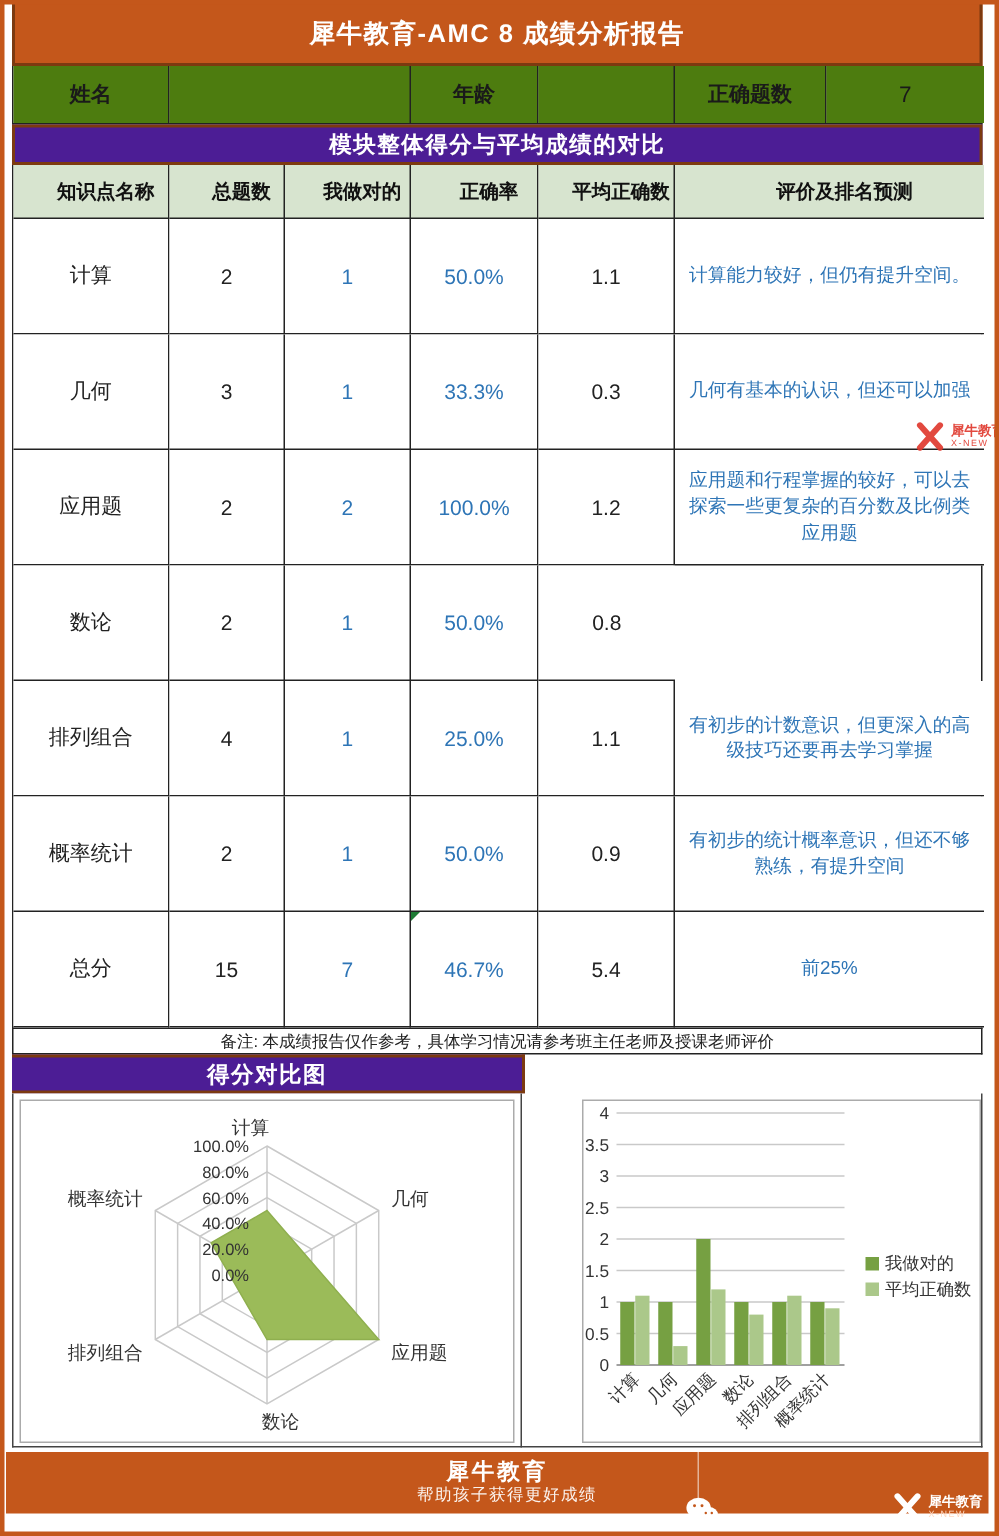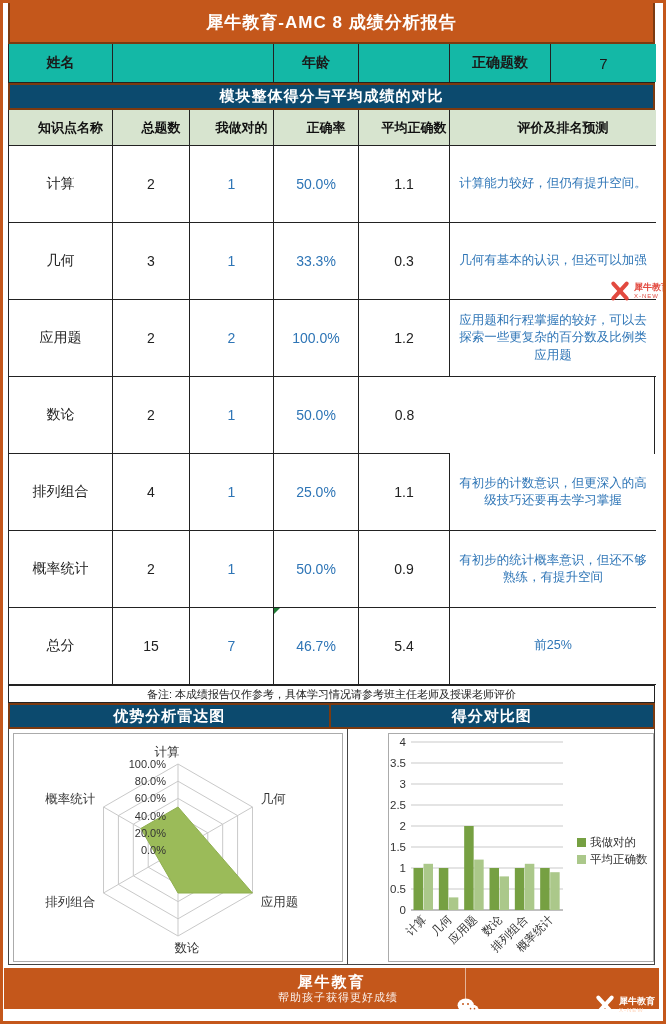--- a/index.html
+++ b/index.html
@@ -7,23 +7,23 @@
         font-family:"Liberation Sans","DejaVu Sans",sans-serif;color:#1a1a1a;}
   .pageframe{position:absolute;inset:0;border:3px solid #C4571B;pointer-events:none;z-index:50;}
   .content{position:absolute;left:8px;top:0;width:647px;}
 
   .titlebar{height:44px;background:#C4571B;border:2px solid #7C3A10;box-sizing:border-box;
             color:#fff;display:flex;align-items:center;justify-content:center;
             font-size:17px;font-weight:bold;letter-spacing:1px;}
   .inforow{display:grid;grid-template-columns:104px 161px 85px 91px 101px 105px;height:39px;
            border-left:1.5px solid #222;border-right:1.5px solid #222;border-bottom:1.5px solid #222;box-sizing:border-box;}
   .inforow>div{display:flex;align-items:center;justify-content:center;font-size:14px;font-weight:bold;
-           border-right:1px solid #222;box-sizing:border-box;background:#14b8a6;}
+           border-right:1px solid #222;box-sizing:border-box;background:#4d7c0f;}
   .inforow>div:last-child{border-right:none;font-weight:normal;font-size:15px;}
-  .sectionbar{height:27px;background:#0c4a6e;border:2px solid #7C3A10;box-sizing:border-box;color:#fff;
+  .sectionbar{height:27px;background:#4c1d95;border:2px solid #7C3A10;box-sizing:border-box;color:#fff;
            display:flex;align-items:center;justify-content:center;font-size:15px;font-weight:bold;letter-spacing:1px;}
 
   .gridtable{border-left:1.5px solid #222;border-right:1.5px solid #222;border-bottom:1.5px solid #222;box-sizing:border-box;}
   .trow{display:grid;grid-template-columns:104px 77px 84px 85px 91px 206px;}
   .trow>div{border-right:1px solid #222;border-bottom:1px solid #222;box-sizing:border-box;
             display:flex;align-items:center;justify-content:center;text-align:center;background:#fff;position:relative;}
   .trow>div:last-child{border-right:none;}
   .thead>div{height:36px;background:#D7E4CF;font-weight:bold;font-size:13px;color:#111;padding-left:20px;}
   .tbody>div{height:77px;font-size:14px;color:#222;}
   .tbody .comment{font-size:12.5px;line-height:1.38;padding:19px 5px;white-space:pre-line;}
@@ -162,23 +162,20 @@
             <div class="blue comment">前25%</div>
           </div>
         </div>
     </div>
 
     <div class="noterow">
       <span>备注: 本成绩报告仅作参考，具体学习情况请参考班主任老师及授课老师评价</span>
     </div>
 
     <div class="chartheads">
-      <div class="sectionbar left">
-        <span>优势分析雷达图</span>
-      </div>
       <div class="sectionbar right">
         <span>得分对比图</span>
       </div>
     </div>
 
     <div class="chartsrow">
       <div class="chartcell left">
         <div class="chartbox radarbox">
           <svg id="radar-svg" viewBox="0 0 328 227">
               <g>

